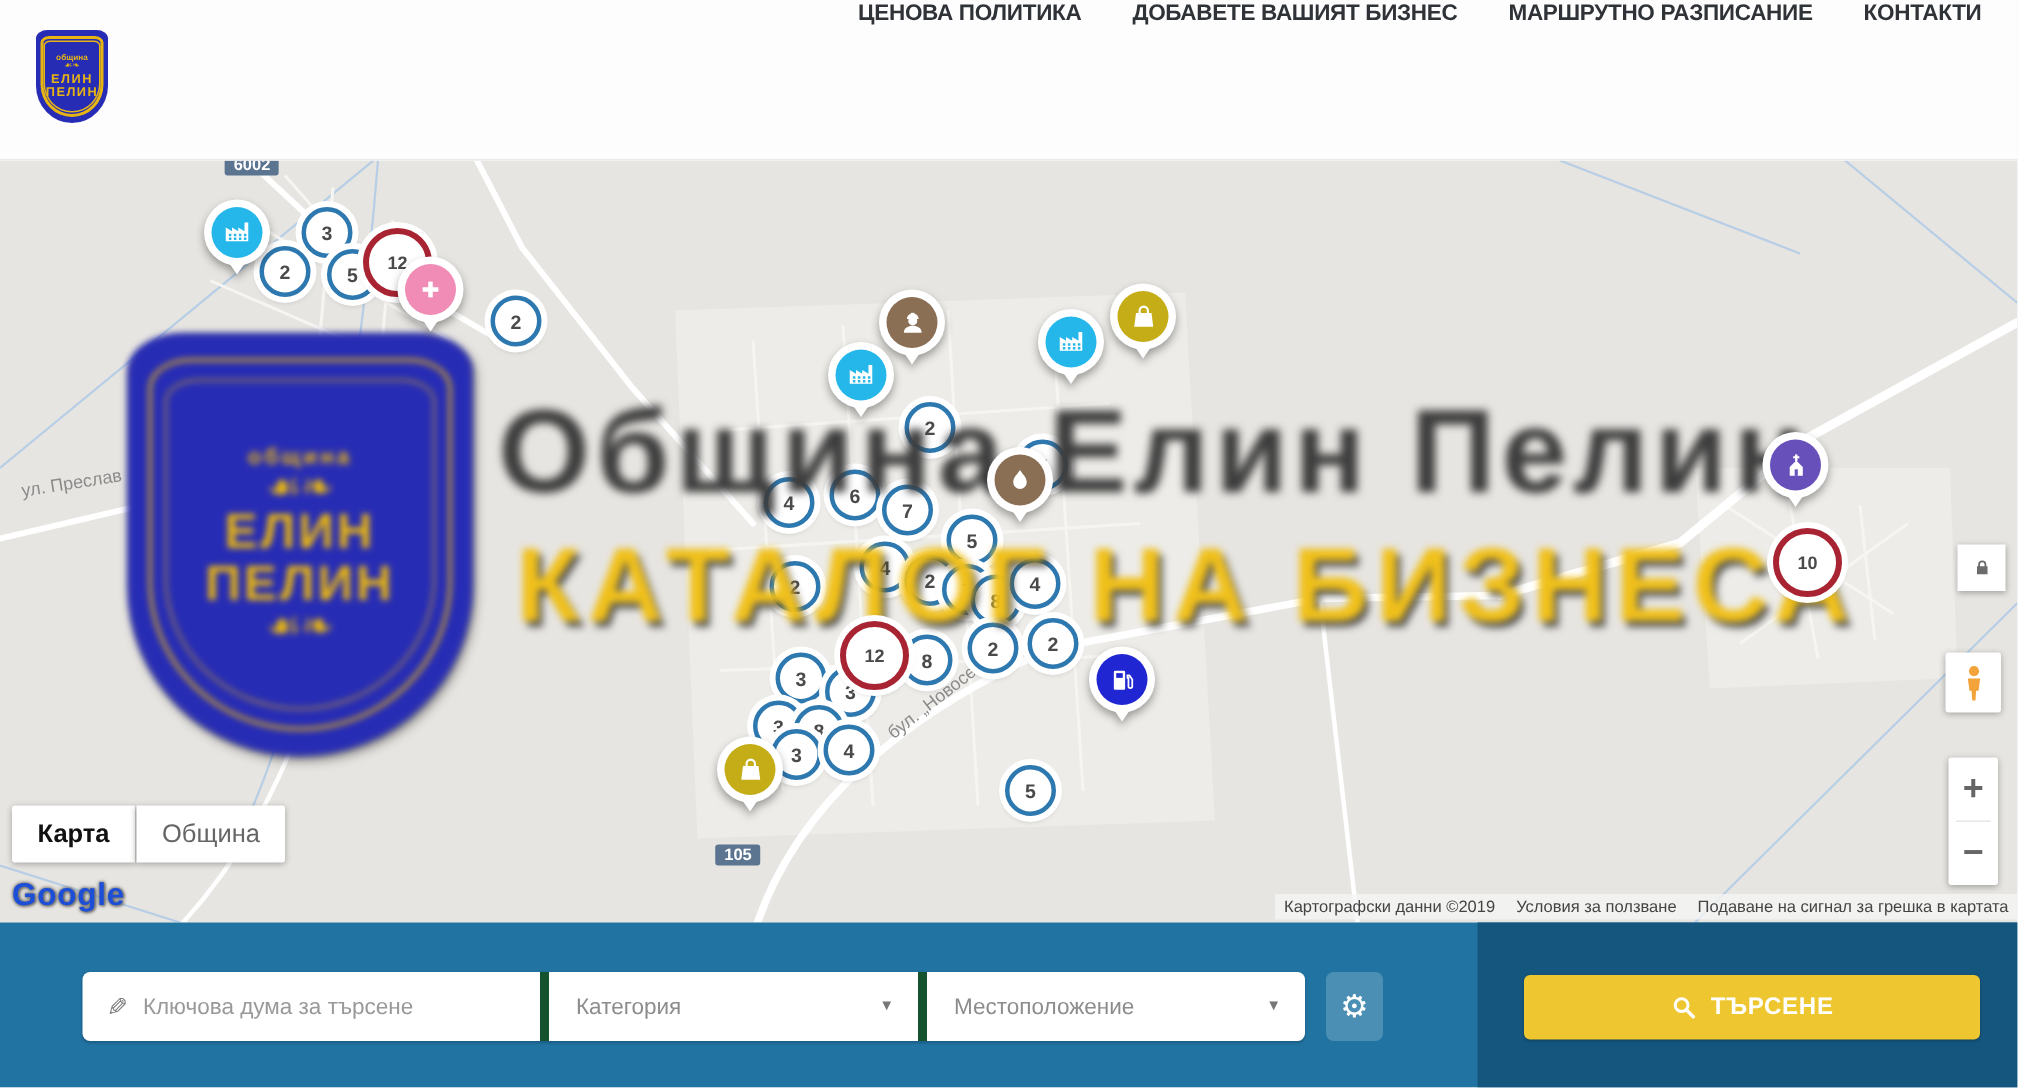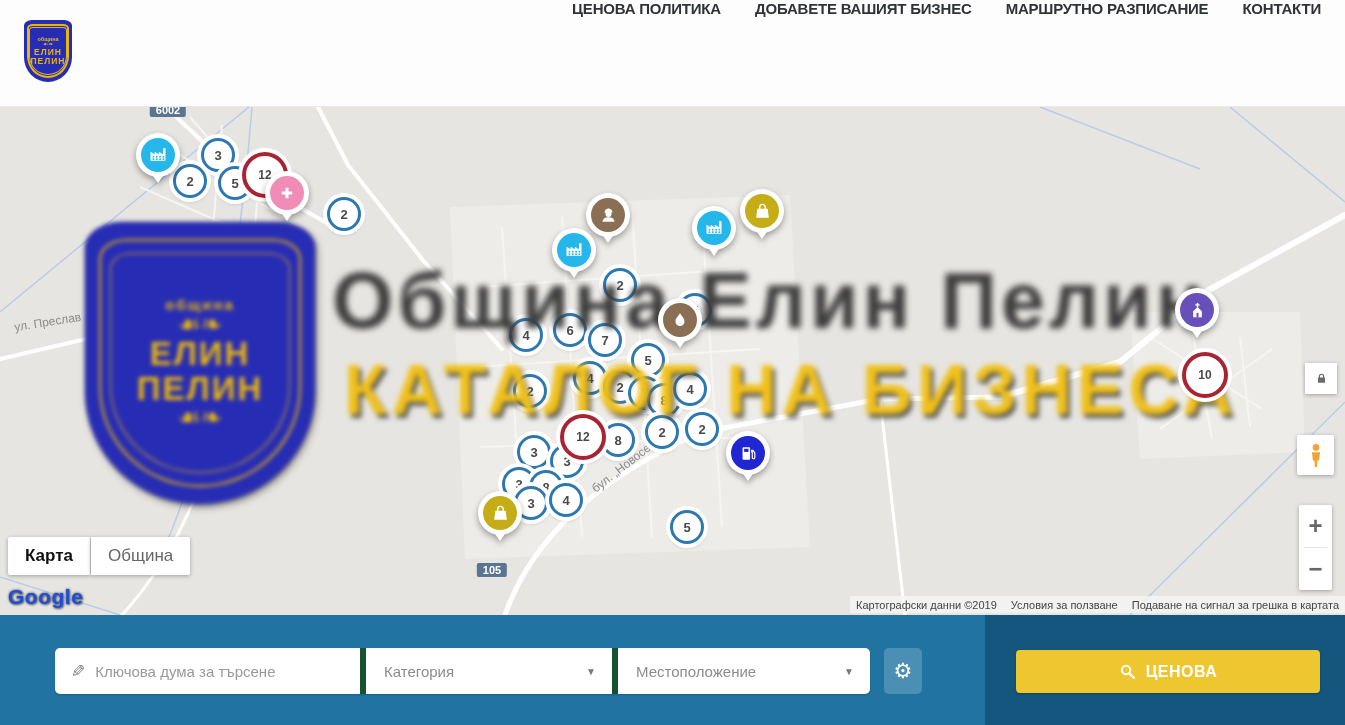--- a/index.html
+++ b/index.html
@@ -365,15 +365,15 @@
     </div>
   </div>
   <button class="gearbtn">
       <span>⚙</span>
     </button>
   <button class="searchbtn">
     <svg viewBox="0 0 24 24" width="17" height="17">
         <circle cx="10" cy="10" r="6" fill="none" stroke="#fff" stroke-width="2.8"></circle>
         <line x1="14.6" y1="14.6" x2="21" y2="21" stroke="#fff" stroke-width="3.2" stroke-linecap="round"></line>
       </svg>
-    <span>ЦЕНОВА</span>
+    <span>ТЪРСЕНЕ</span>
   </button>
 </div>
 
 </body></html>

